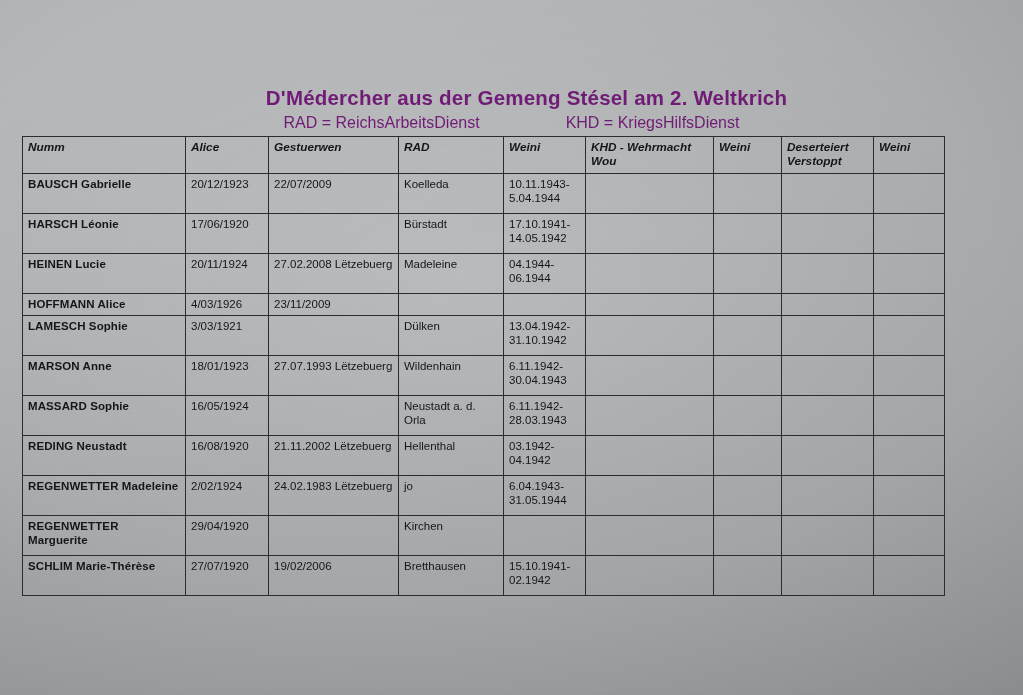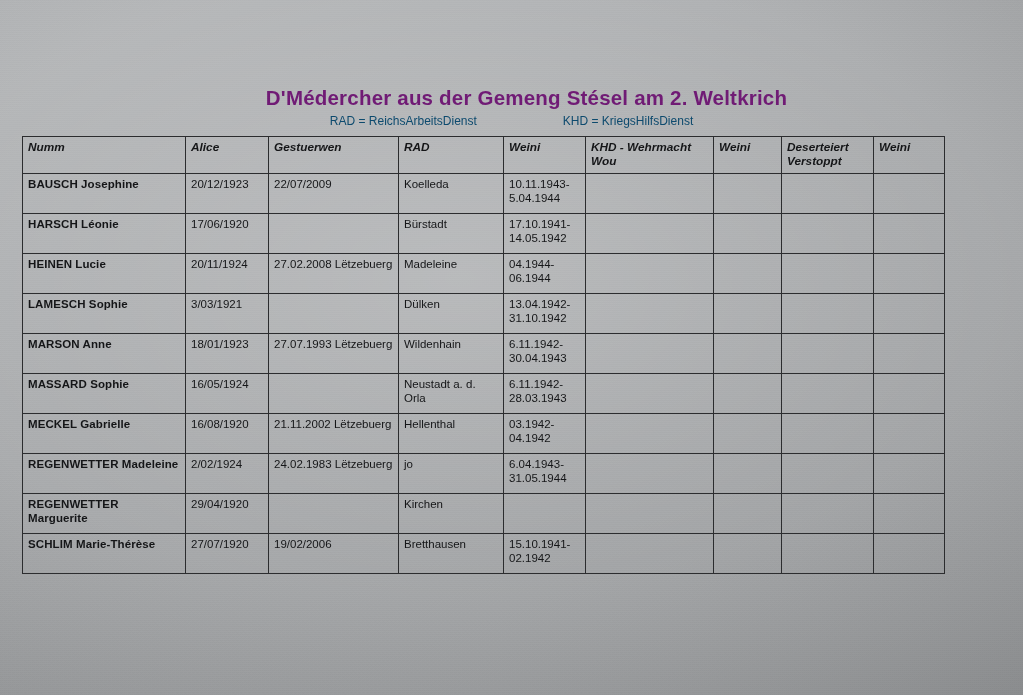--- a/index.html
+++ b/index.html
@@ -43,22 +43,22 @@
     color: #701a75;
     letter-spacing: 0.2px;
     padding-left: 15px;
   }
   .legend-row {
     position: absolute;
     left: 0;
     top: 114px;
     width: 1023px;
     text-align: center;
-    font-size: 12px;
-    color: #0c4a6e;
+    font-size: 16px;
+    color: #701a75;
   }
   .legend-row .legend-rad {
     display: inline-block;
     margin-right: 86px;
   }
   .legend-row .legend-khd {
     display: inline-block;
   }
   table.main-table {
     position: absolute;
@@ -147,21 +147,21 @@
         <th>Weini</th>
         <th>KHD - Wehrmacht Wou</th>
         <th>Weini</th>
         <th>Deserteiert Verstoppt</th>
         <th>Weini</th>
       </tr>
     </thead>
     <tbody>
 
       <tr class="rowtall">
-        <td class="name-cell">BAUSCH Josephine</td>
+        <td class="name-cell">BAUSCH Gabrielle</td>
         <td>20/12/1923</td>
         <td>22/07/2009</td>
         <td>Koelleda</td>
         <td>10.11.1943-5.04.1944</td>
         <td></td>
         <td></td>
         <td></td>
         <td></td>
       </tr>
 
@@ -182,20 +182,31 @@
         <td>20/11/1924</td>
         <td>27.02.2008 Lëtzebuerg</td>
         <td>Madeleine</td>
         <td>04.1944-06.1944</td>
         <td></td>
         <td></td>
         <td></td>
         <td></td>
       </tr>
 
+      <tr>
+        <td class="name-cell">HOFFMANN Alice</td>
+        <td>4/03/1926</td>
+        <td>23/11/2009</td>
+        <td></td>
+        <td></td>
+        <td></td>
+        <td></td>
+        <td></td>
+        <td></td>
+      </tr>
 
       <tr class="rowtall">
         <td class="name-cell">LAMESCH Sophie</td>
         <td>3/03/1921</td>
         <td></td>
         <td>Dülken</td>
         <td>13.04.1942-31.10.1942</td>
         <td></td>
         <td></td>
         <td></td>
@@ -221,21 +232,21 @@
         <td>Neustadt a. d. Orla</td>
         <td>6.11.1942-28.03.1943</td>
         <td></td>
         <td></td>
         <td></td>
         <td></td>
       </tr>
 
 
       <tr class="rowtall">
-        <td class="name-cell">MECKEL Gabrielle</td>
+        <td class="name-cell">REDING Neustadt</td>
         <td>16/08/1920</td>
         <td>21.11.2002 Lëtzebuerg</td>
         <td>Hellenthal</td>
         <td>03.1942-04.1942</td>
         <td></td>
         <td></td>
         <td></td>
         <td></td>
       </tr>
 

